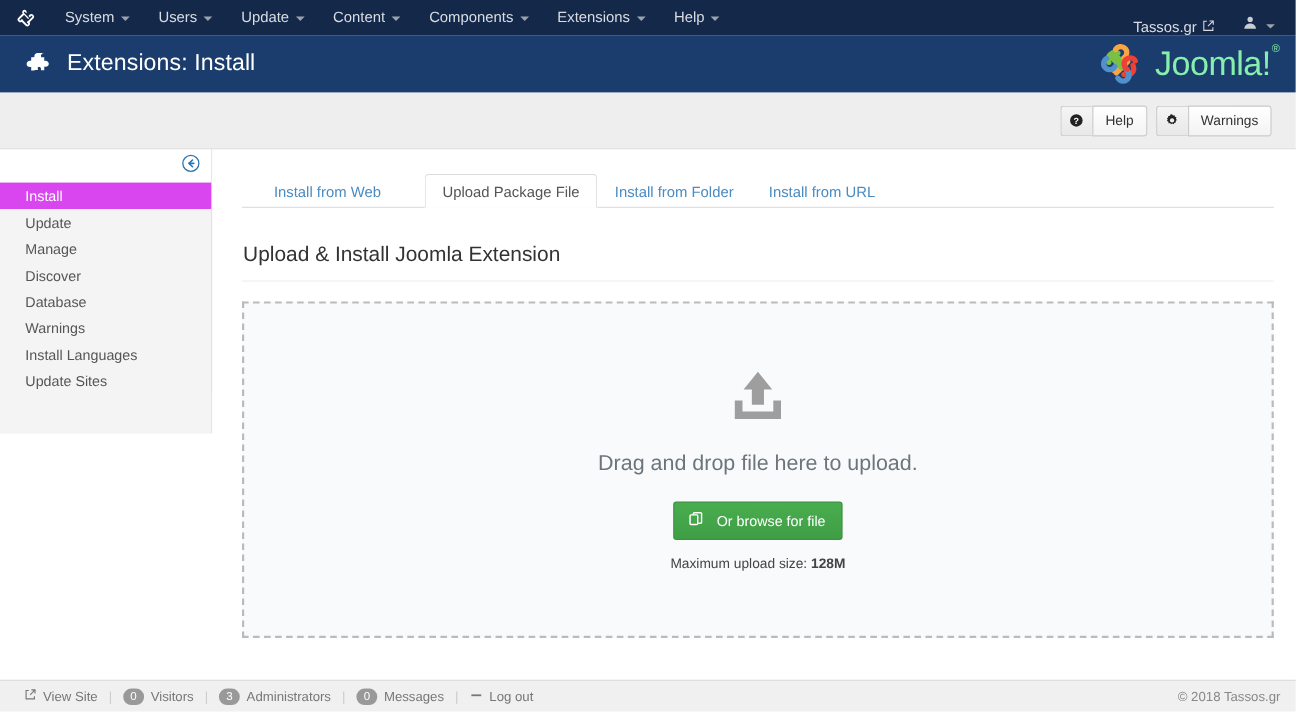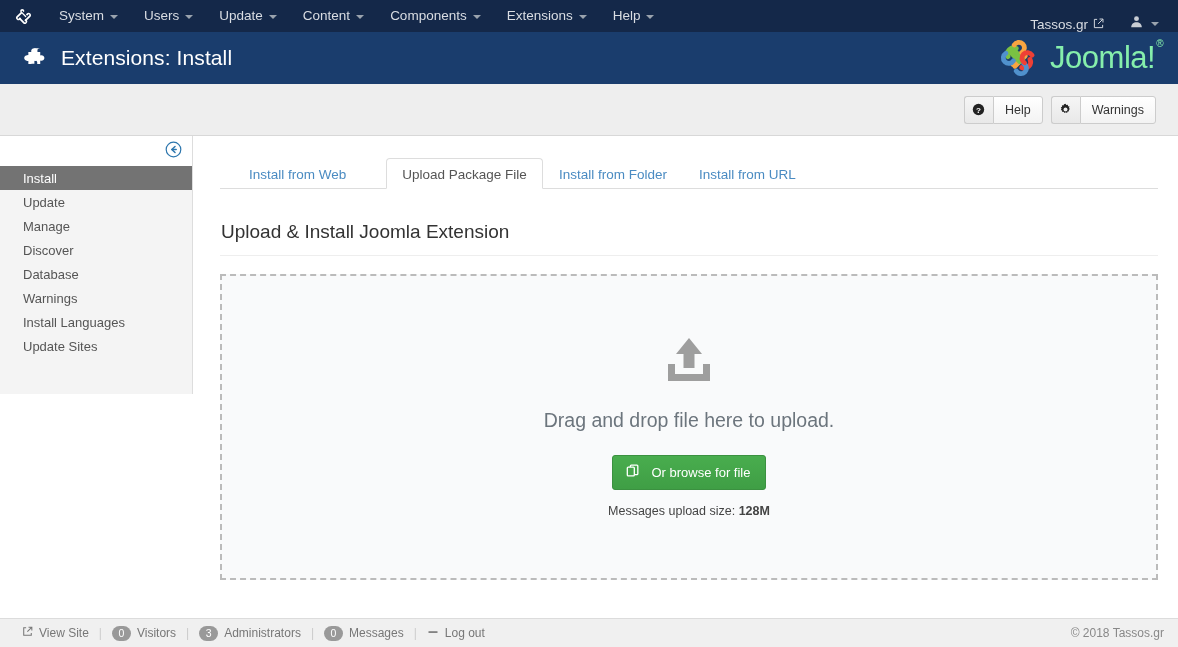--- a/index.html
+++ b/index.html
@@ -149,21 +149,21 @@
   .sidebar-menu { list-style: none; }
   .sidebar-item {
     height: 24px;
     display: flex; align-items: center;
     padding-left: 23px;
     font-size: 13px;
     color: #555555;
     cursor: pointer;
   }
   .sidebar-item.active {
-    background: #737373;
+    background: #d946ef;
     color: #ffffff;
     text-align: right;
   }
   .sidebar-filler { flex: 1 1 auto; background: #f4f4f4; }
 
   
   .content {
     flex: 1 1 auto;
     background: #ffffff;
     padding: 20px 20px 0 27px;
@@ -452,21 +452,21 @@
       <button class="browse-btn">
         <span>
           <svg width="14" height="14" viewBox="0 0 16 16">
             <rect x="1.5" y="3.5" width="8" height="10" rx="1" fill="none" stroke="#ffffff" stroke-width="1.5"></rect>
             <path d="M5 3.5V2.2a1 1 0 011-1h6.5a1 1 0 011 1v9a1 1 0 01-1 1H10" fill="none" stroke="#ffffff" stroke-width="1.5"></path>
           </svg>
         </span>
         <span>Or browse for file</span>
       </button>
       <div class="max-size">
-        <span>Messages upload size:</span>
+        <span>Maximum upload size:</span>
         <b>128M</b>
       </div>
     </div>
   </section>
 </div>
 
 <div class="footer">
   <div class="foot-item">
     <span>
       <svg width="11" height="11" viewBox="0 0 16 16">

